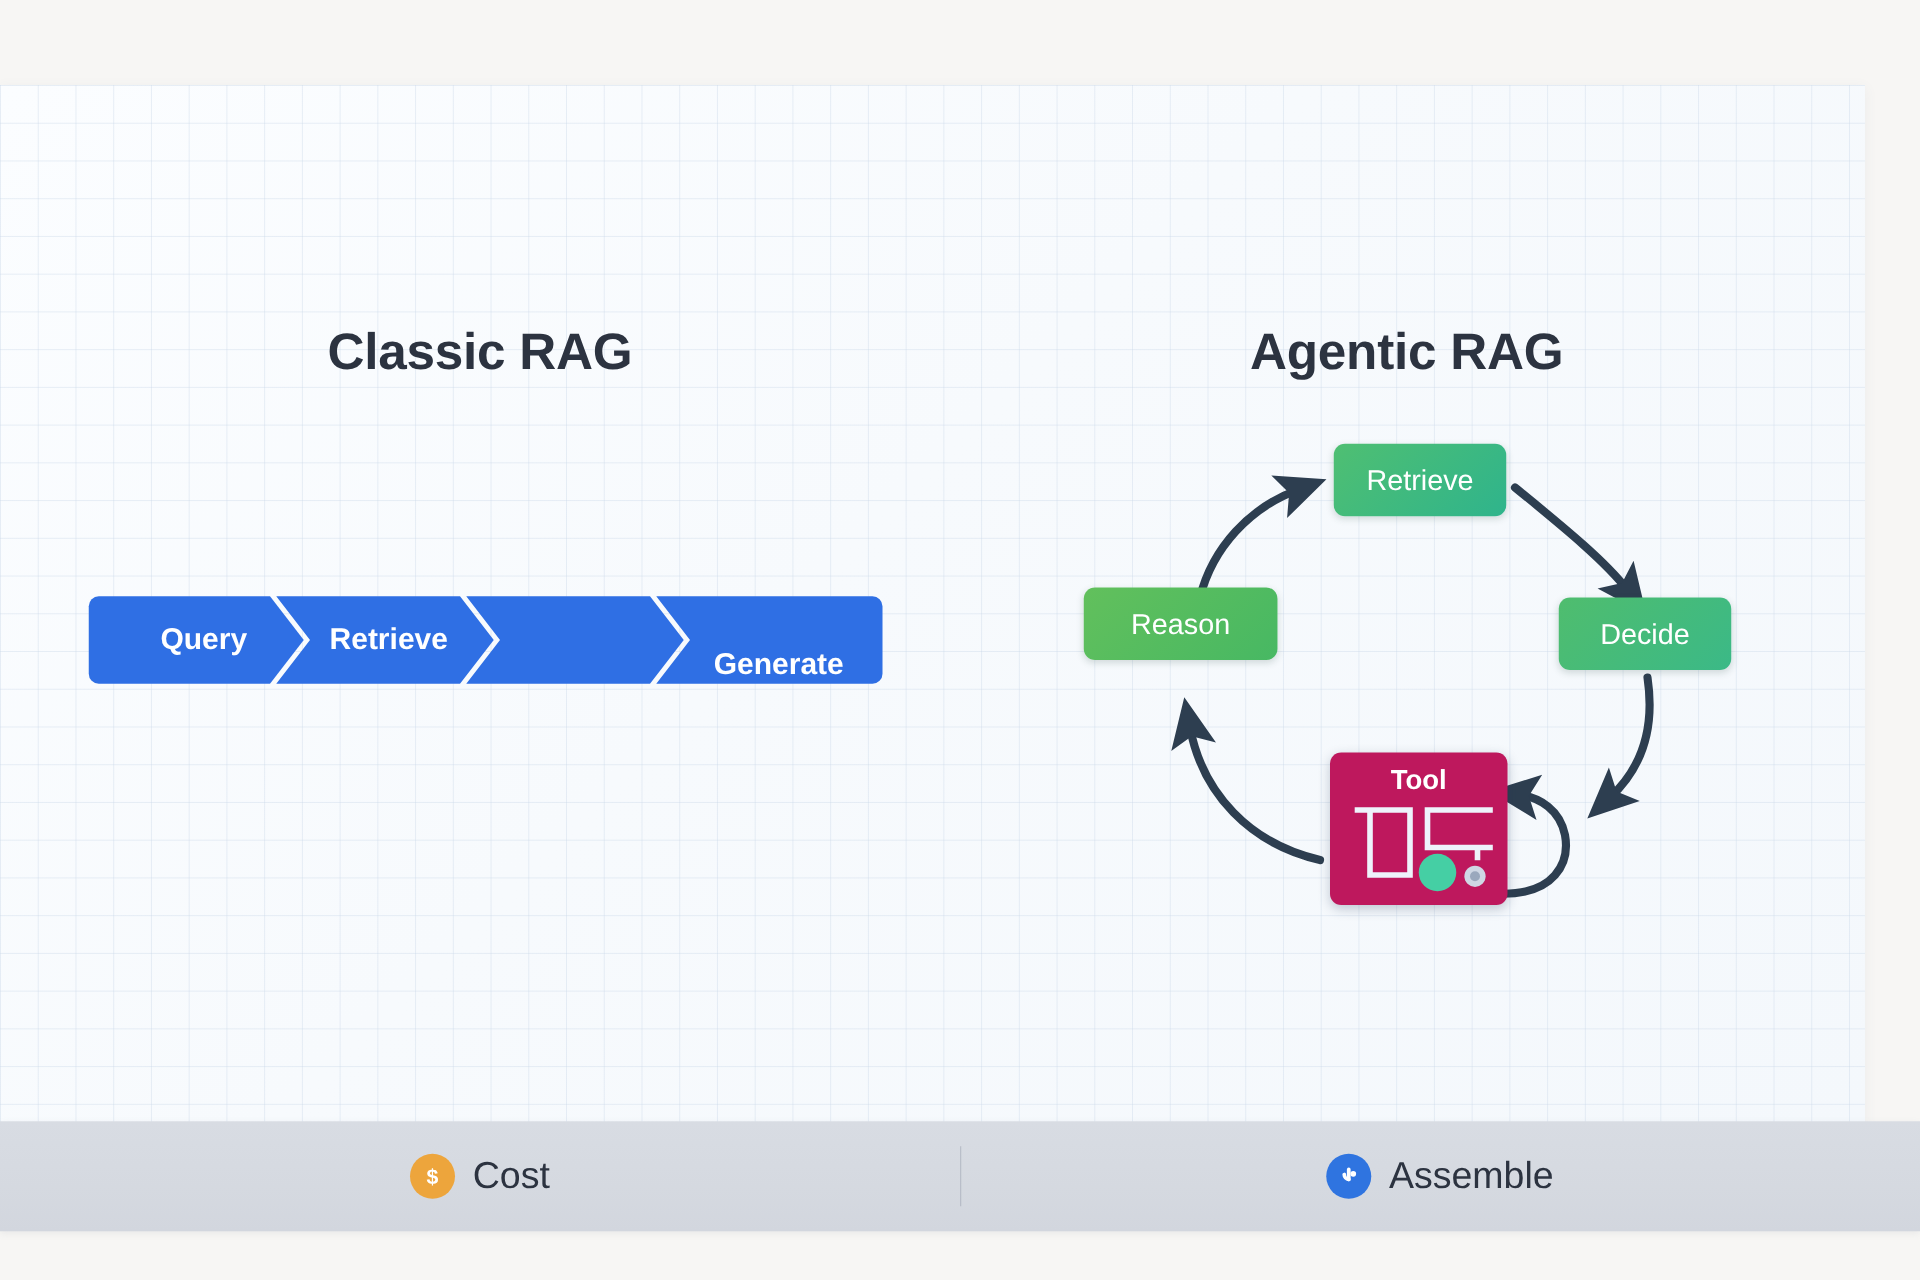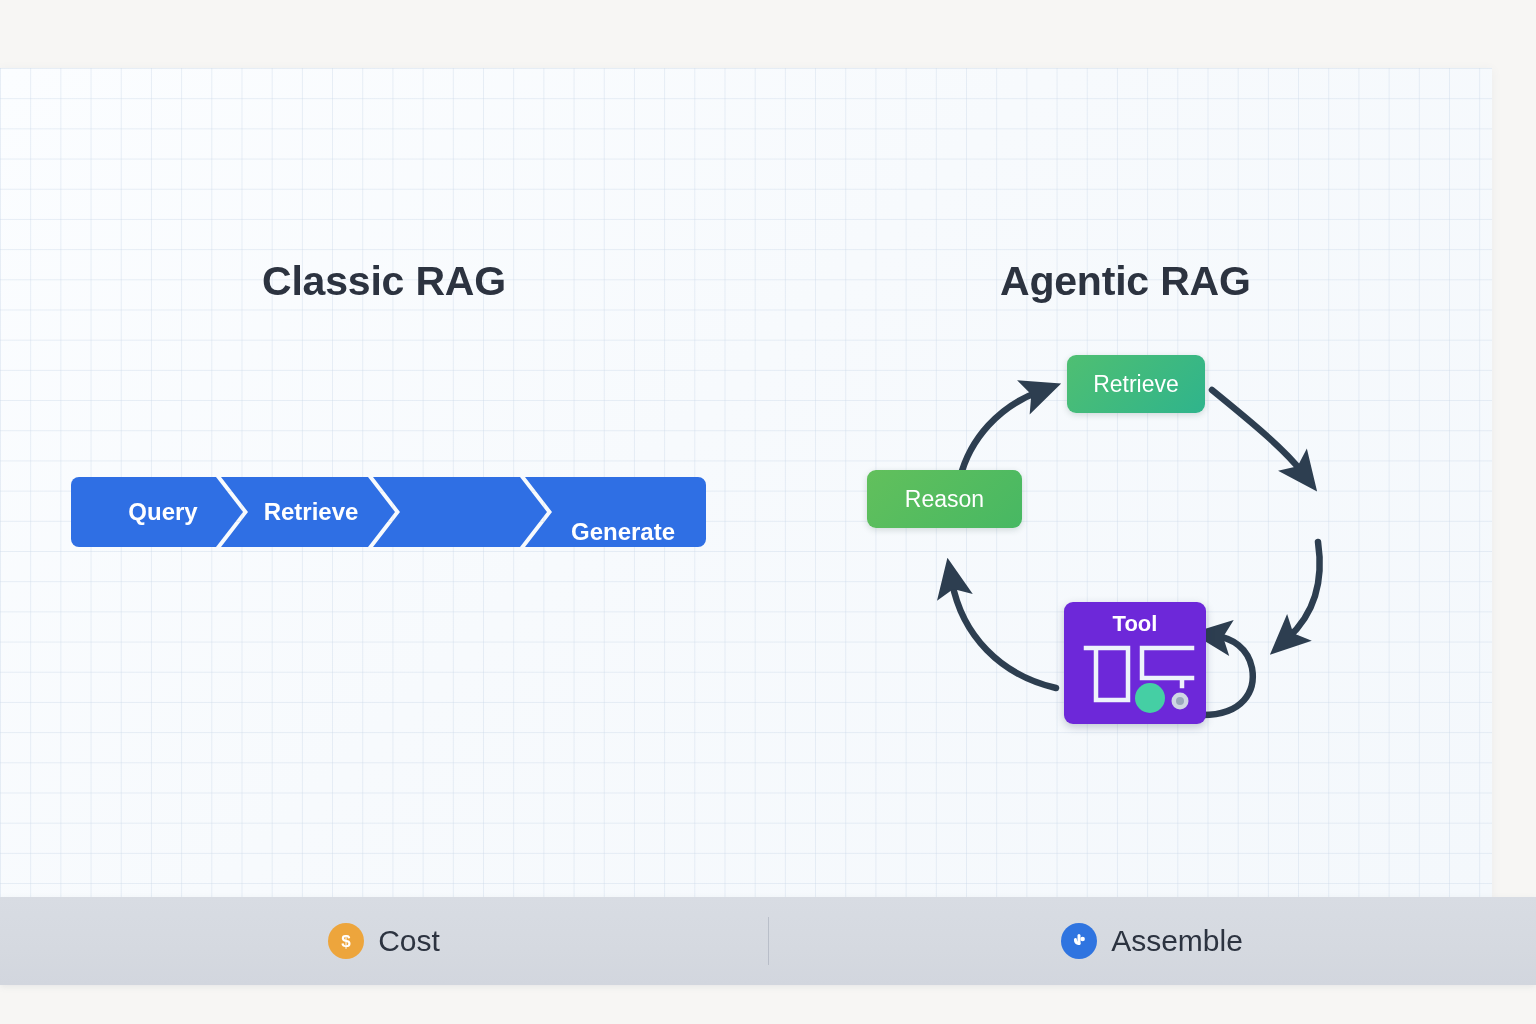--- a/index.html
+++ b/index.html
@@ -53,21 +53,21 @@
   #node-retrieve{left:227px;top:25px;width:138px;height:58px;
     background:linear-gradient(135deg,#4fbf72 0%,#2fb48c 100%);}
   #node-decide{left:407px;top:148px;width:138px;height:58px;
     background:linear-gradient(135deg,#4fbd6e 0%,#3bb987 100%);}
   #node-reason{left:27px;top:140px;width:155px;height:58px;
     background:linear-gradient(135deg,#62c05c 0%,#47b863 100%);}
 
   
   #node-tool{
     position:absolute;left:224px;top:272px;width:142px;height:122px;
-    background:#6d28d9;border-radius:9px;
+    background:#be185d;border-radius:9px;
     box-shadow:0 3px 9px rgba(30,50,85,.25);
   }
   #node-tool .tool-title{
     position:absolute;left:0;top:9px;width:142px;text-align:center;
     color:#fff;font-size:22px;font-weight:bold;
   }
   #node-tool svg{position:absolute;left:0;top:0;}
 
   
   .footer{
@@ -138,20 +138,23 @@
       <path d="M216 358 C 160 345 122 305 112 252" fill="none" stroke="#2d3e50" stroke-width="6.5" stroke-linecap="round" marker-end="url(#ah)"></path>
 
       <path d="M120 148 C 130 108 160 76 198 62" fill="none" stroke="#2d3e50" stroke-width="6.5" stroke-linecap="round" marker-end="url(#ah)"></path>
 
       <path d="M360 385 C 404 386 416 360 412 338 C 408 318 392 308 376 306" fill="none" stroke="#2d3e50" stroke-width="6.5" stroke-linecap="round" marker-end="url(#ah)"></path>
     </svg>
 
     <div class="node" id="node-retrieve">
       <span>Retrieve</span>
     </div>
+    <div class="node" id="node-decide">
+      <span>Decide</span>
+    </div>
     <div class="node" id="node-reason">
       <span>Reason</span>
     </div>
 
     <div id="node-tool">
       <div class="tool-title">Tool</div>
       <svg width="142" height="122" viewBox="0 0 142 122">
         <path d="M22 46 H32 V98 H64 V46 H34" fill="none" stroke="#eef3fb" stroke-width="4.5" stroke-linecap="square"></path>
         <path d="M78 46 H128 M78 46 V76 H128 M118 76 V84" fill="none" stroke="#eef3fb" stroke-width="4.5" stroke-linecap="square"></path>
         <circle cx="86" cy="96" r="15" fill="#45cfa4"></circle>

